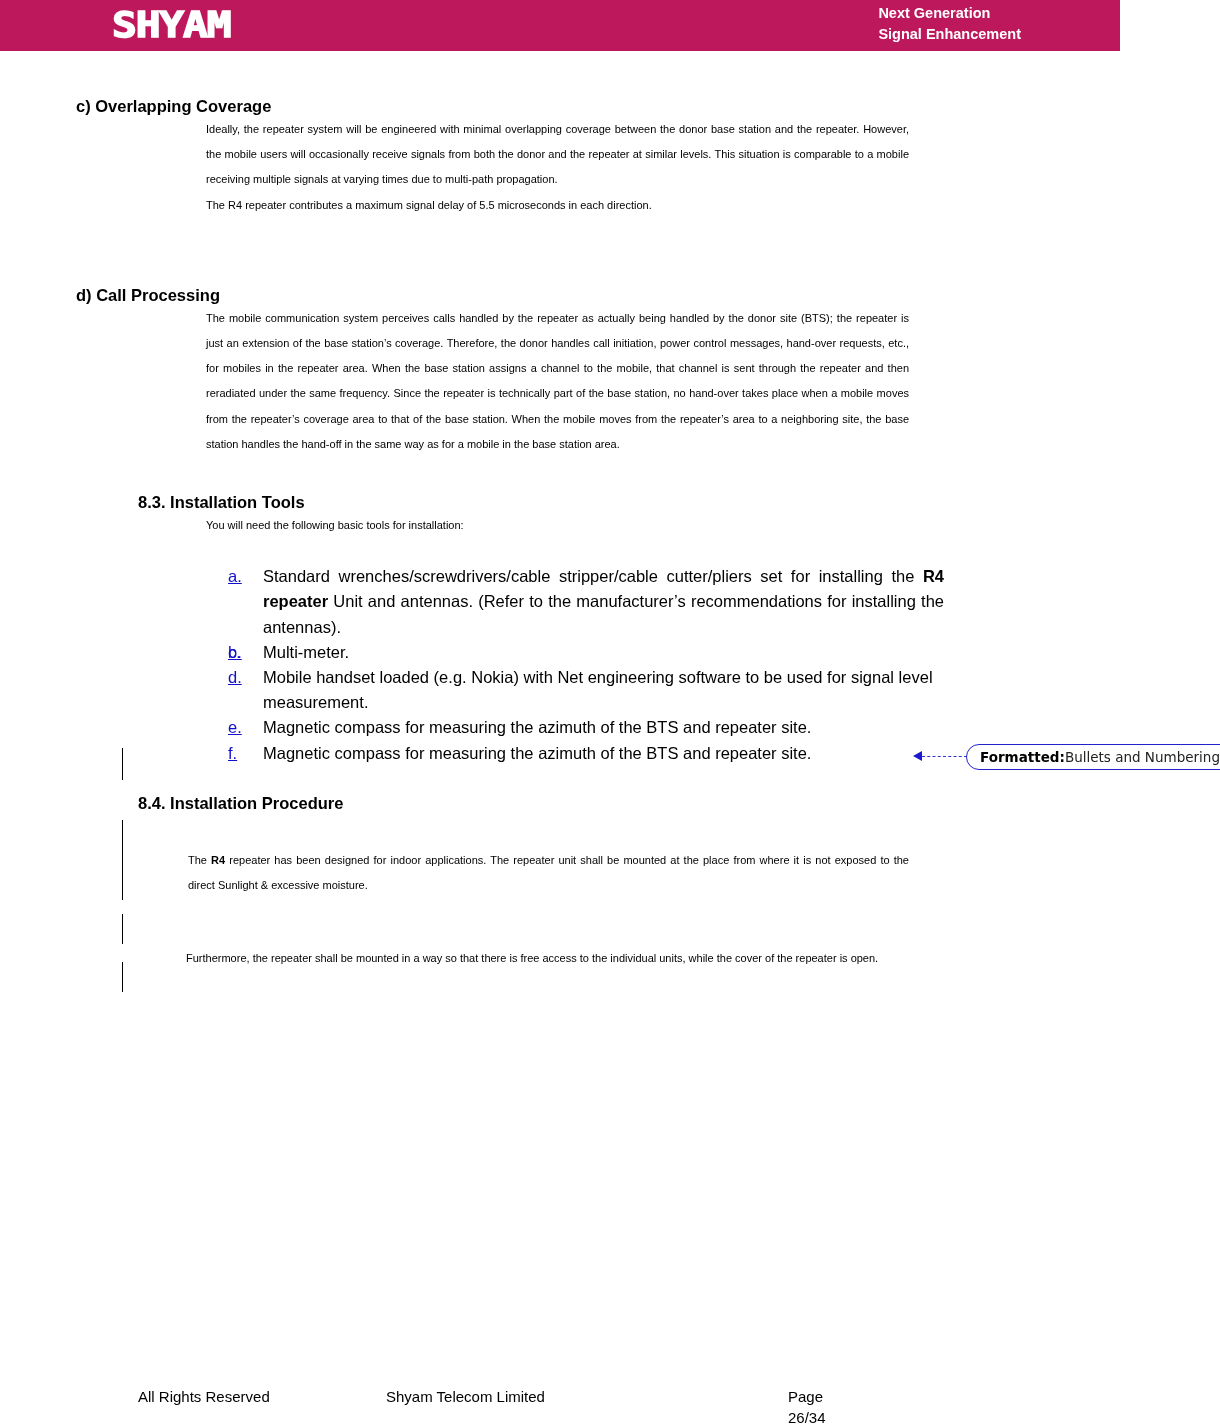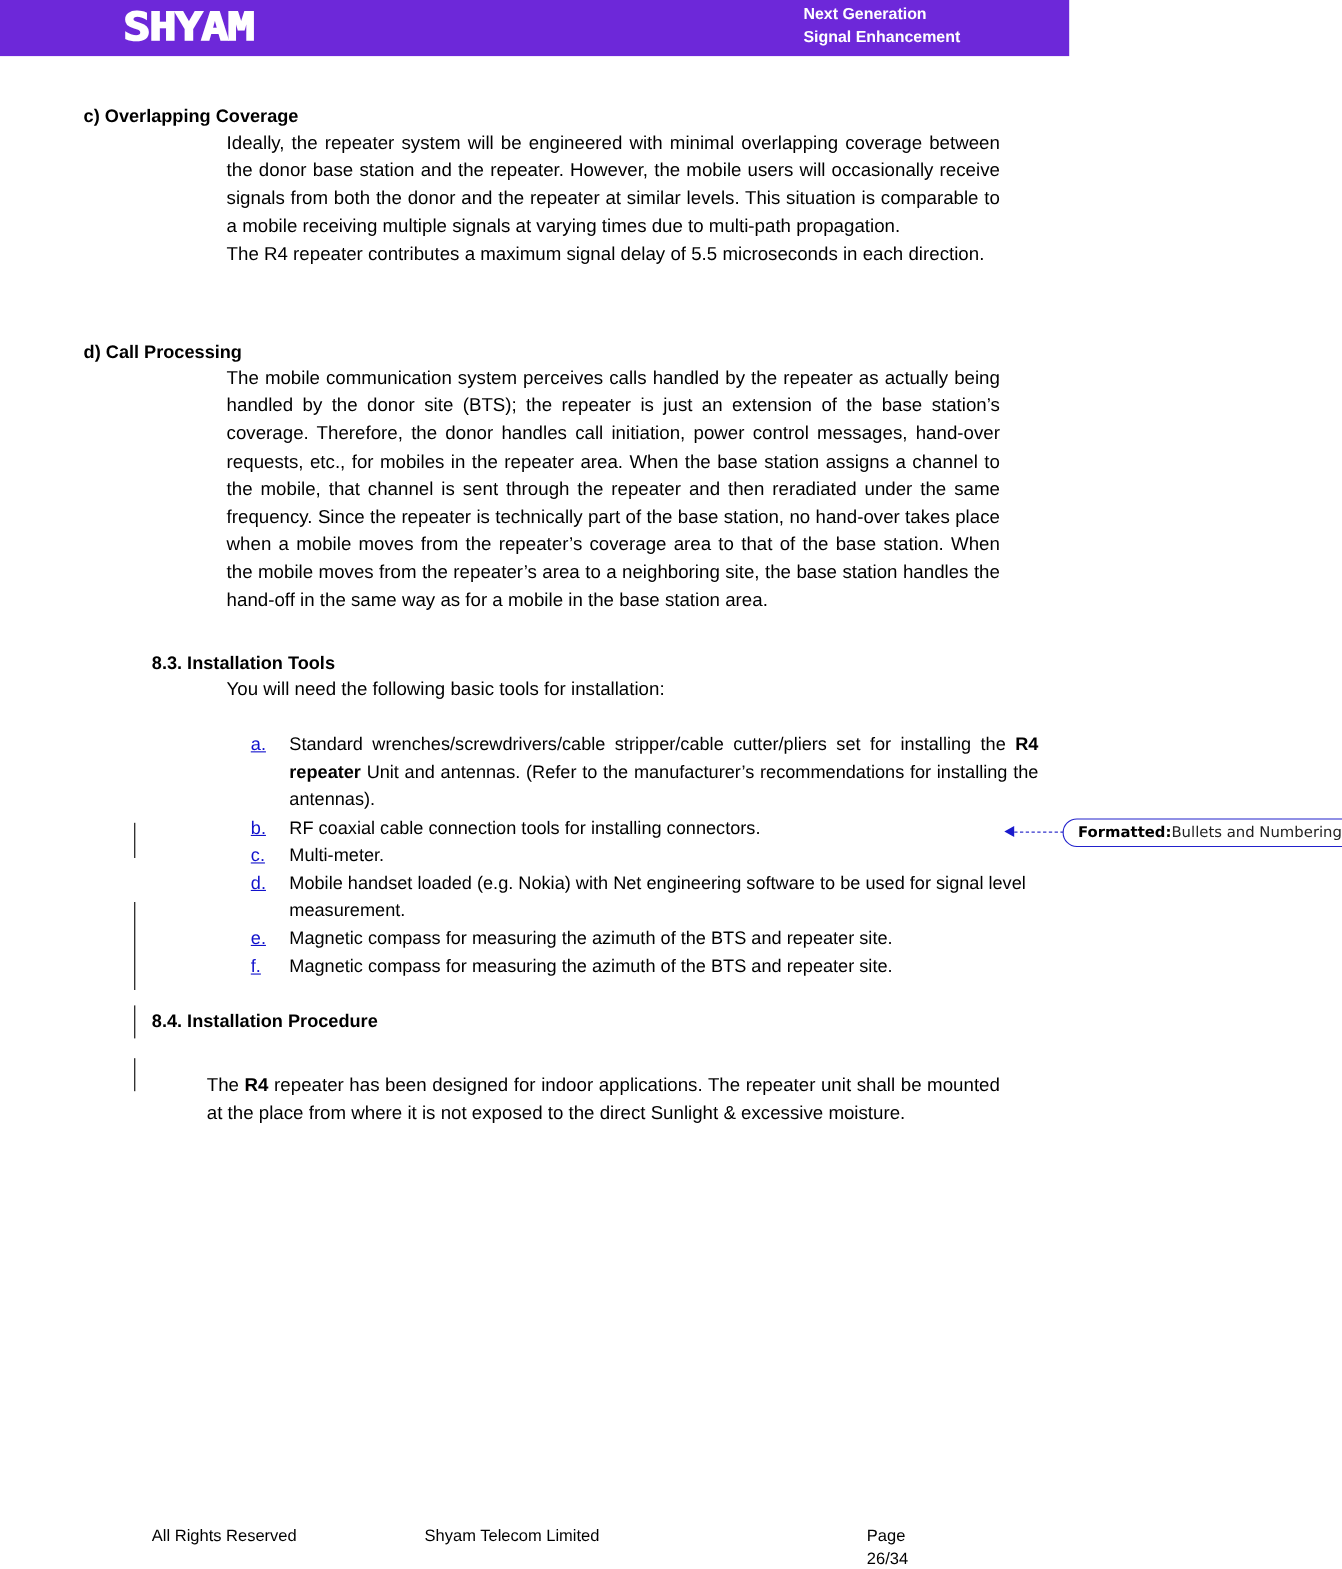--- a/index.html
+++ b/index.html
@@ -14,23 +14,23 @@
     font-family: "Liberation Sans", sans-serif;
     color: #000000;
     overflow: hidden;
   }
 
   
   .header-band {
     position: absolute;
     left: 0;
     top: 0;
-    width: 972px;
+    width: 1120px;
     height: 51px;
-    background: #6d28d9;
+    background: #be185d;
   }
   .brand-logo {
     position: absolute;
     left: 112px;
     top: 8px;
     font-family: "DejaVu Sans Mono", monospace;
     font-size: 35px;
     font-weight: bold;
     letter-spacing: -1px;
     color: #ffffff;
@@ -57,21 +57,21 @@
     top: 51px;
     width: 1220px;
   }
 
   .heading {
     font-size: 16.5px;
     font-weight: bold;
     line-height: 22px;
   }
   .para {
-    font-size: 17px;
+    font-size: 11px;
     line-height: 25.2px;
     text-align: justify;
   }
   .para-left { text-align: left; }
 
   
   .lvl-head   { margin-left: 138px; }     
   .lvl-sub    { margin-left: 76px; }     
   .lvl-body   { margin-left: 206px; width: 703px; }
   .lvl-body2  { margin-left: 188px; width: 721px; }
@@ -204,21 +204,21 @@
 
   <div class="spacer-26"></div>
 
   <ul class="tool-list">
 
     <li class="tool-item">
       <span class="tool-marker">a.</span><span>Standard wrenches/screwdrivers/cable stripper/cable cutter/pliers set for installing the </span><b class="strong">R4 repeater</b><span> Unit and antennas. (Refer to the manufacturer’s recommendations for installing the antennas).</span>
     </li>
 
     <li class="tool-item nojust">
-      <span class="tool-marker">b.</span><span>RF coaxial cable connection tools for installing connectors.</span>
+      <span class="tool-marker">b.</span>
     </li>
 
     <li class="tool-item nojust">
       <span class="tool-marker">c.</span><span>Multi-meter.</span>
     </li>
 
     <li class="tool-item nojust">
       <span class="tool-marker">d.</span><span>Mobile handset loaded (e.g. Nokia) with Net engineering software to be used for signal level measurement.</span>
     </li>
 
@@ -238,20 +238,21 @@
 
   <div class="spacer-34"></div>
 
   <div class="para lvl-body2"><span>The </span><b class="strong">R4</b><span> repeater has been designed for indoor applications. The repeater unit shall be mounted at the place from where it is not exposed to the direct Sunlight &amp; excessive moisture.</span></div>
 
   <div class="spacer-14"></div>
 
 
   <div class="spacer-34"></div>
 
+  <div class="para lvl-body3">Furthermore, the repeater shall be mounted in a way so that there is free access to the individual units, while the cover of the repeater is open.</div>
 
   <div class="spacer-34"></div>
 
 
 </div>
 
 <div class="change-bar" style="top:748px;  height:32px;"></div>
 <div class="change-bar" style="top:820px;  height:80px;"></div>
 <div class="change-bar" style="top:914px;  height:30px;"></div>
 <div class="change-bar" style="top:962px;  height:30px;"></div>

